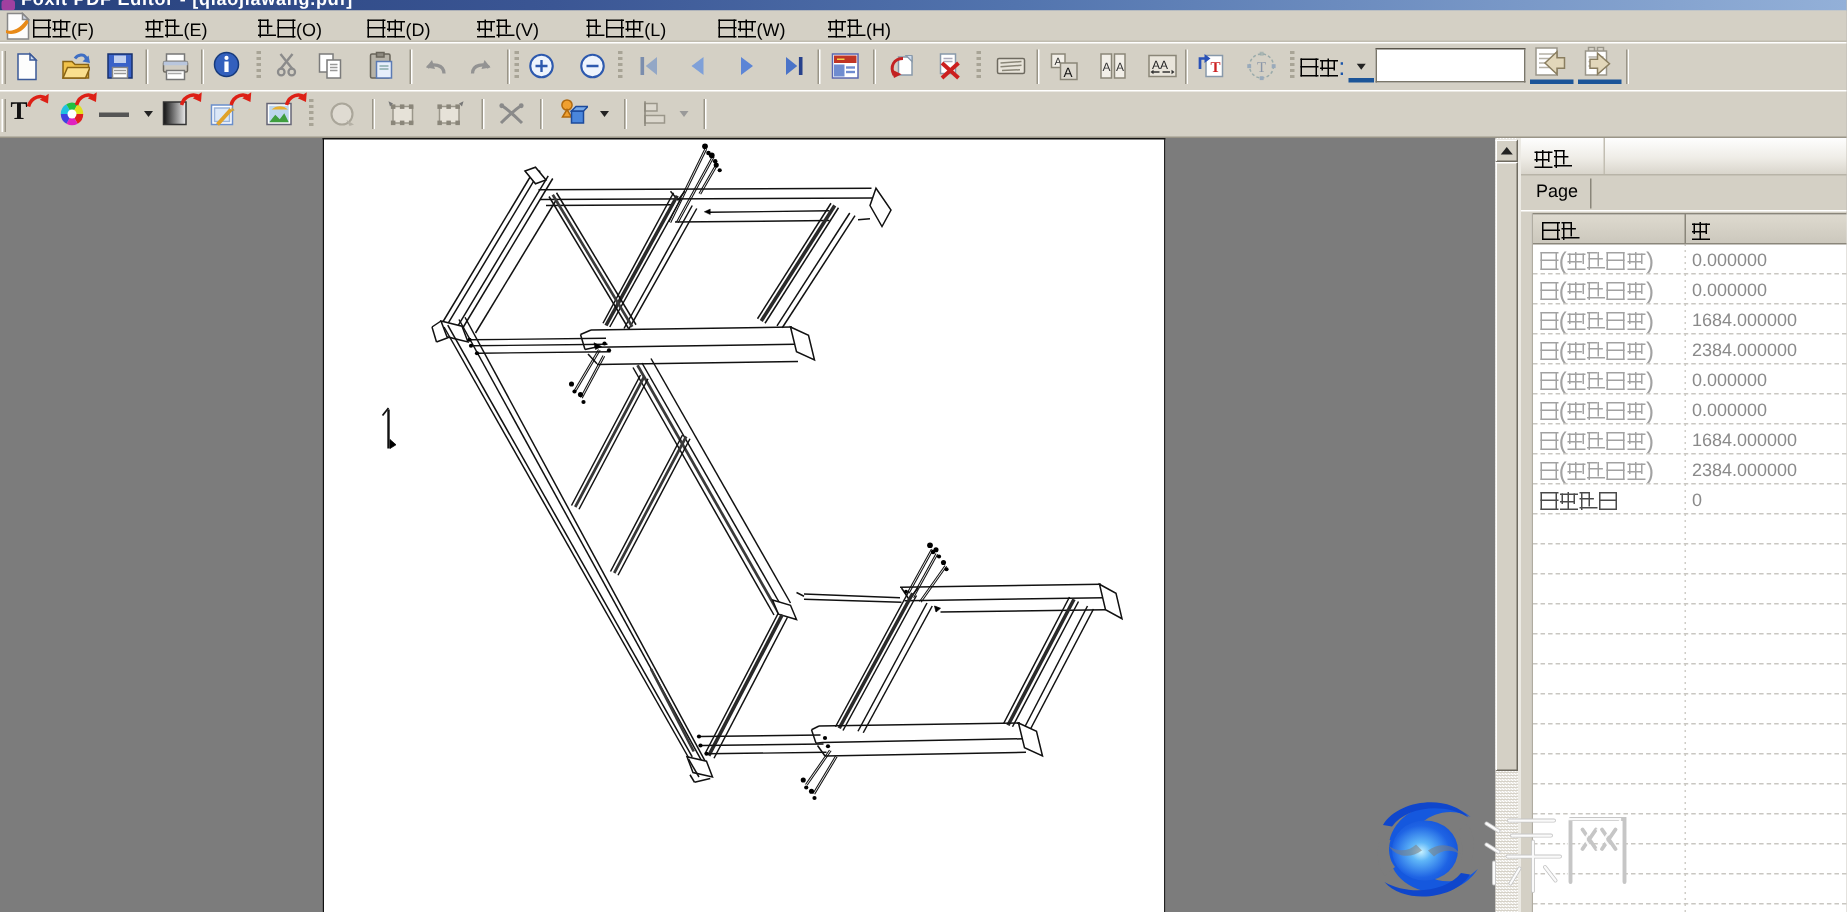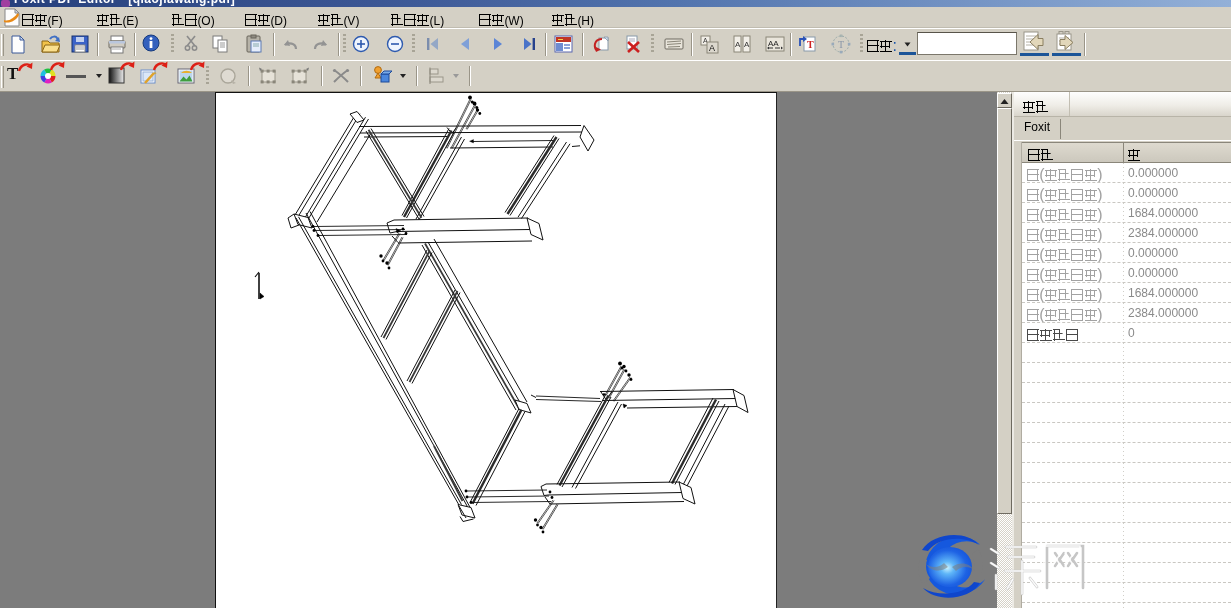--- a/index.html
+++ b/index.html
@@ -512,21 +512,21 @@
   <svg width="13" height="13" viewBox="0 0 13 13">
       <path d="M6.5 4l4 5h-8z" fill="#222"></path>
     </svg>
 </div>
 <div class="abs" style="left:997px;top:108px;width:15px;height:406px;background:#d4d0c5;border:1px solid;border-color:#fff #6e6a60 #6e6a60 #fff"></div>
 
 <div class="abs" style="left:1012px;top:92px;width:219px;height:516px;background:#d4d0c5;border-left:2px solid #eceae4"></div>
 <div class="abs" style="left:1014px;top:92px;width:217px;height:25px;background:linear-gradient(#fefefe,#efede7 55%,#d9d5cc);border-bottom:1px solid #b8b4a8"></div>
 <div class="abs" style="left:1069px;top:92px;width:1px;height:24px;background:#c2beb2"></div>
 <div class="abs" style="left:1022px;top:98px;height:14px"><span class="cj c000 v1" style="width:12px;height:12px;"></span><span class="cj c000 v2" style="width:12px;height:12px;"></span></div>
-<div class="abs" style="left:1024px;top:120px;font:12px 'Liberation Sans';color:#000">Foxit</div>
+<div class="abs" style="left:1024px;top:120px;font:12px 'Liberation Sans';color:#000">Page</div>
 <div class="abs" style="left:1060px;top:119px;width:1px;height:20px;background:#8a867a"></div>
 <div class="abs" style="left:1014px;top:140px;width:217px;height:1px;background:#fff"></div>
 
 <div class="abs" style="left:1021px;top:142px;width:210px;height:466px;background:#fff;border-left:1px solid #b0aca1"></div>
 <div class="abs" style="left:1022px;top:142px;width:209px;height:21px;background:linear-gradient(#dedacf,#ccc8bd);border-top:1px solid #8a867a;border-bottom:1px solid #8a867a"></div>
 <div class="abs" style="left:1027px;top:146px;height:15px"><span class="cj c000 v0" style="width:12px;height:12px;"></span><span class="cj c000 v2" style="width:12px;height:12px;"></span></div>
 <div class="abs" style="left:1127px;top:146px;height:15px"><span class="cj c000 v1" style="width:12px;height:12px;"></span></div>
 <div class="abs" style="left:1123px;top:142px;width:1px;height:21px;background:#8a867a"></div>
 <div class="abs" style="left:1123px;top:163px;width:1px;height:445px;background:repeating-linear-gradient(#d0cec8 0 1px,transparent 1px 4px)"></div>
 <div class="abs" style="left:1026px;top:166px;height:16px"><span class="cj ca2a2a2 v0" style="width:12px;height:12px;"></span><span style="color:#a2a2a2">(</span><span class="cj ca2a2a2 v1" style="width:12px;height:12px;"></span><span class="cj ca2a2a2 v2" style="width:12px;height:12px;"></span><span class="cj ca2a2a2 v0" style="width:12px;height:12px;"></span><span class="cj ca2a2a2 v1" style="width:12px;height:12px;"></span><span style="color:#a2a2a2">)</span></div>

